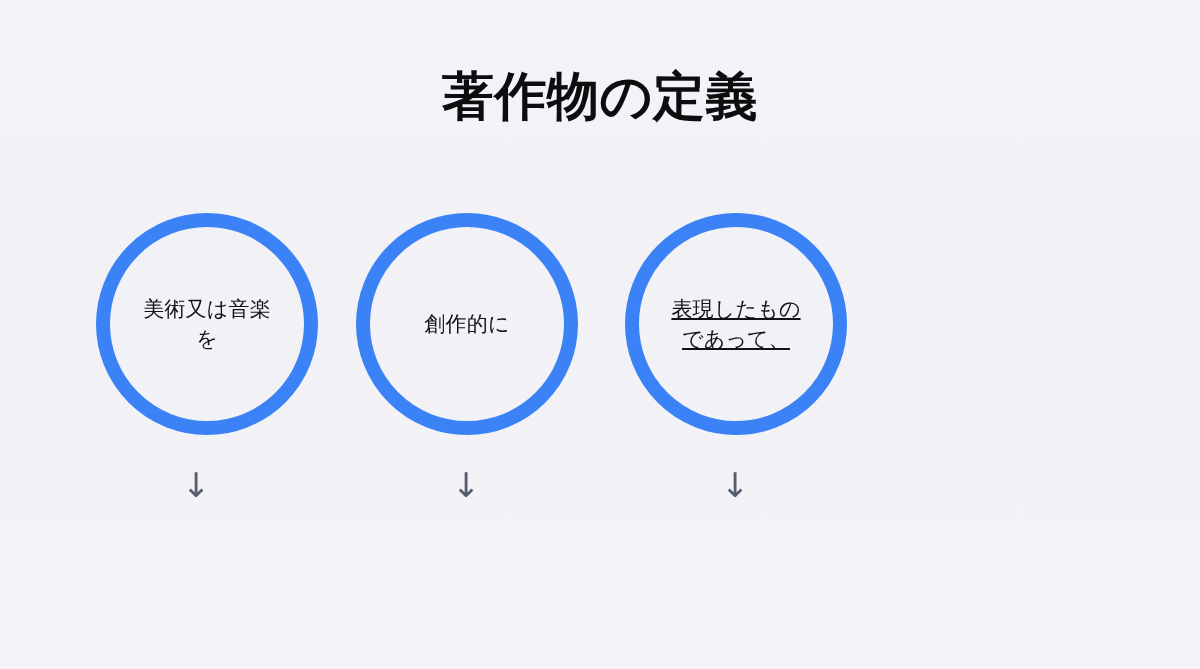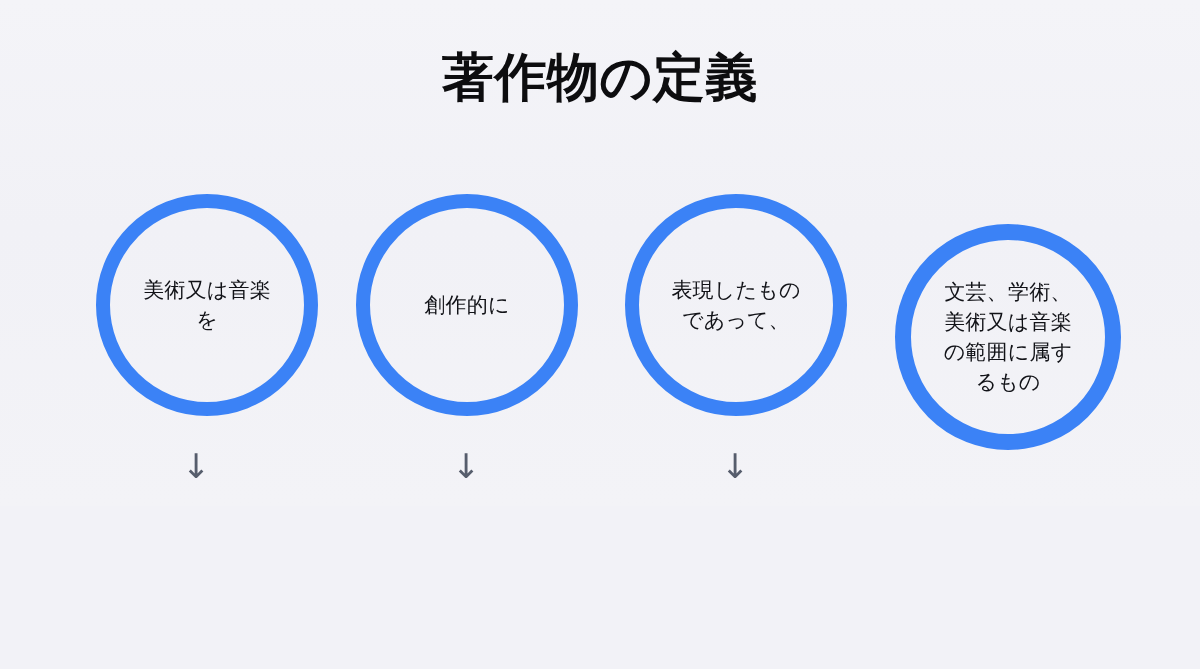--- a/index.html
+++ b/index.html
@@ -14,20 +14,21 @@
     font-family: "Liberation Sans", "DejaVu Sans", sans-serif;
     background: #f2f2f7;
   }
   .slide {
     position: relative;
     width: 1200px;
     height: 506px;
     background:
       linear-gradient(180deg, #f4f4f8 0%, #f1f1f6 45%, #f3f3f7 100%);
     overflow: hidden;
+    margin-top: 19px;
   }
   
   .title {
     position: absolute;
     top: 48px;
     left: 0;
     width: 1200px;
     text-align: center;
     font-size: 52px;
     line-height: 1.15;
@@ -63,21 +64,21 @@
     white-space: pre-line;
   }
   
   .c1 { left: 96px;  top: 194px; width: 222px; height: 222px; border: 14px solid #3b82f6; }
   .c2 { left: 356px; top: 194px; width: 222px; height: 222px; border: 14px solid #3b82f6; }
   .c3 { left: 625px; top: 194px; width: 222px; height: 222px; border: 14px solid #3b82f6; }
   .c4 { left: 895px; top: 224px; width: 226px; height: 226px; border: 16px solid #3b82f6; }
 
   .c1 .ctext { width: 200px; }
   .c2 .ctext { width: 190px; }
-  .c3 .ctext { width: 200px; }
+  .c3 .ctext { width: 200px; text-decoration: underline; }
   .c4 .ctext { width: 210px; line-height: 1.42; }
 
   
   .arrow {
     position: absolute;
     top: 443px;
     width: 48px;
     height: 46px;
     display: flex;
     align-items: center;
@@ -121,26 +122,20 @@
 
     <div class="circle c2">
       <span class="ctext">創作的に</span>
     </div>
 
     <div class="circle c3">
       <span class="ctext">表現したもの
 であって、</span>
     </div>
 
-    <div class="circle c4">
-      <span class="ctext">文芸、学術、
-美術又は音楽
-の範囲に属す
-るもの</span>
-    </div>
 
   </div>
 
   <div class="arrow a1">↓</div>
   <div class="arrow a2">↓</div>
   <div class="arrow a3">↓</div>
 
 
 </div>
 

